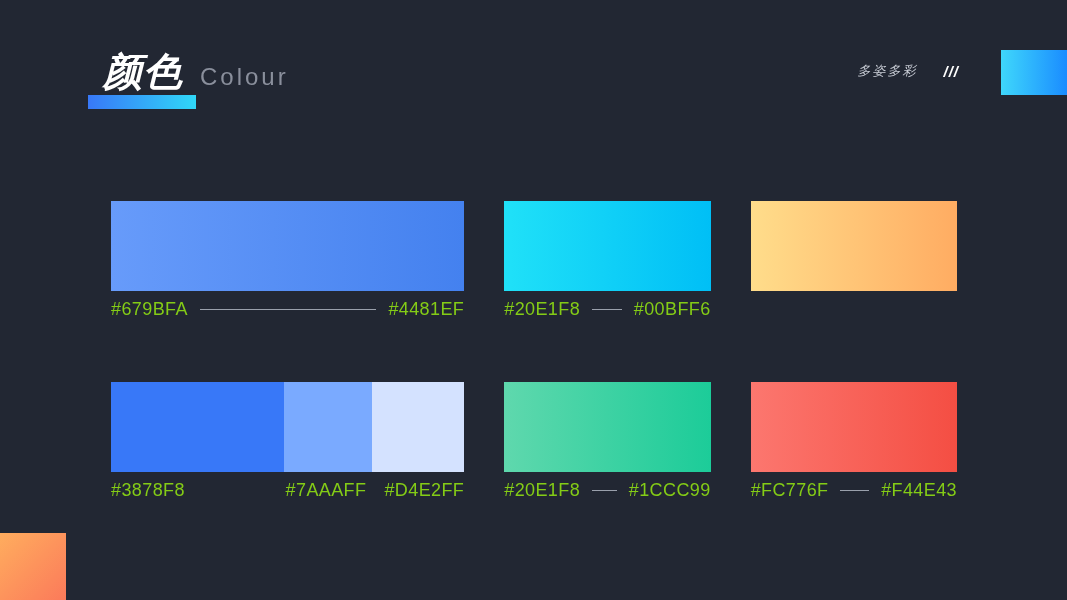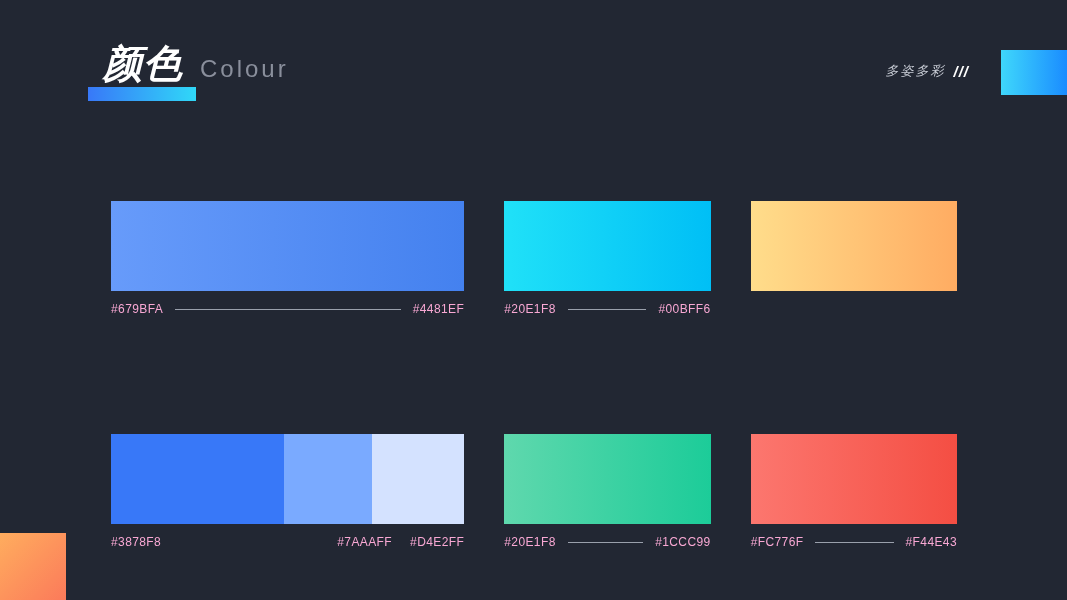--- a/index.html
+++ b/index.html
@@ -30,21 +30,21 @@
     top: 533px;
     width: 66px;
     height: 67px;
     background: linear-gradient(135deg, #FFAD5E 0%, #FB7A5A 100%);
   }
 
   
   .header {
     position: absolute;
     left: 88px;
-    top: 44px;
+    top: 52px;
     height: 60px;
   }
   .title-underline {
     position: absolute;
     left: 0;
     top: 43px;
     width: 108px;
     height: 14px;
     background: linear-gradient(90deg, #3878F8 0%, #30D8F8 100%);
   }
@@ -68,25 +68,25 @@
     font-size: 24px;
     color: #8A8F9C;
     letter-spacing: 3px;
     margin-left: 32px;
     line-height: 1;
   }
 
   
   .header-tag {
     position: absolute;
-    right: 98px;
+    right: 108px;
     top: 62px;
     display: flex;
     align-items: center;
-    gap: 8px;
+    gap: 26px;
   }
   .header-tag-text {
     font-size: 13px;
     font-style: italic;
     color: #C9CDD6;
     letter-spacing: 2px;
   }
   .header-tag-slashes {
     font-size: 15px;
     font-style: italic;
@@ -100,41 +100,41 @@
     position: absolute;
     left: 111px;
     top: 201px;
     width: 846px;
   }
   .row {
     display: flex;
     gap: 40px;
   }
   .row + .row {
-    margin-top: 116px;
+    margin-top: 64px;
   }
   .cell-wide { width: 356px; }
   .cell-narrow { width: 208px; }
 
   .swatch {
     width: 100%;
     height: 90px;
     display: flex;
   }
   .seg { height: 100%; }
 
   .labels {
     display: flex;
     align-items: center;
     margin-top: 9px;
     height: 18px;
   }
   .label {
-    font-size: 12px;
-    color: #f9a8d4;
+    font-size: 18px;
+    color: #84cc16;
     letter-spacing: 0.4px;
     white-space: nowrap;
   }
   .rule {
     flex: 1;
     height: 1px;
     background: #9AA0AC;
     margin: 0 12px;
   }
   .labels-3 { justify-content: flex-start; }

